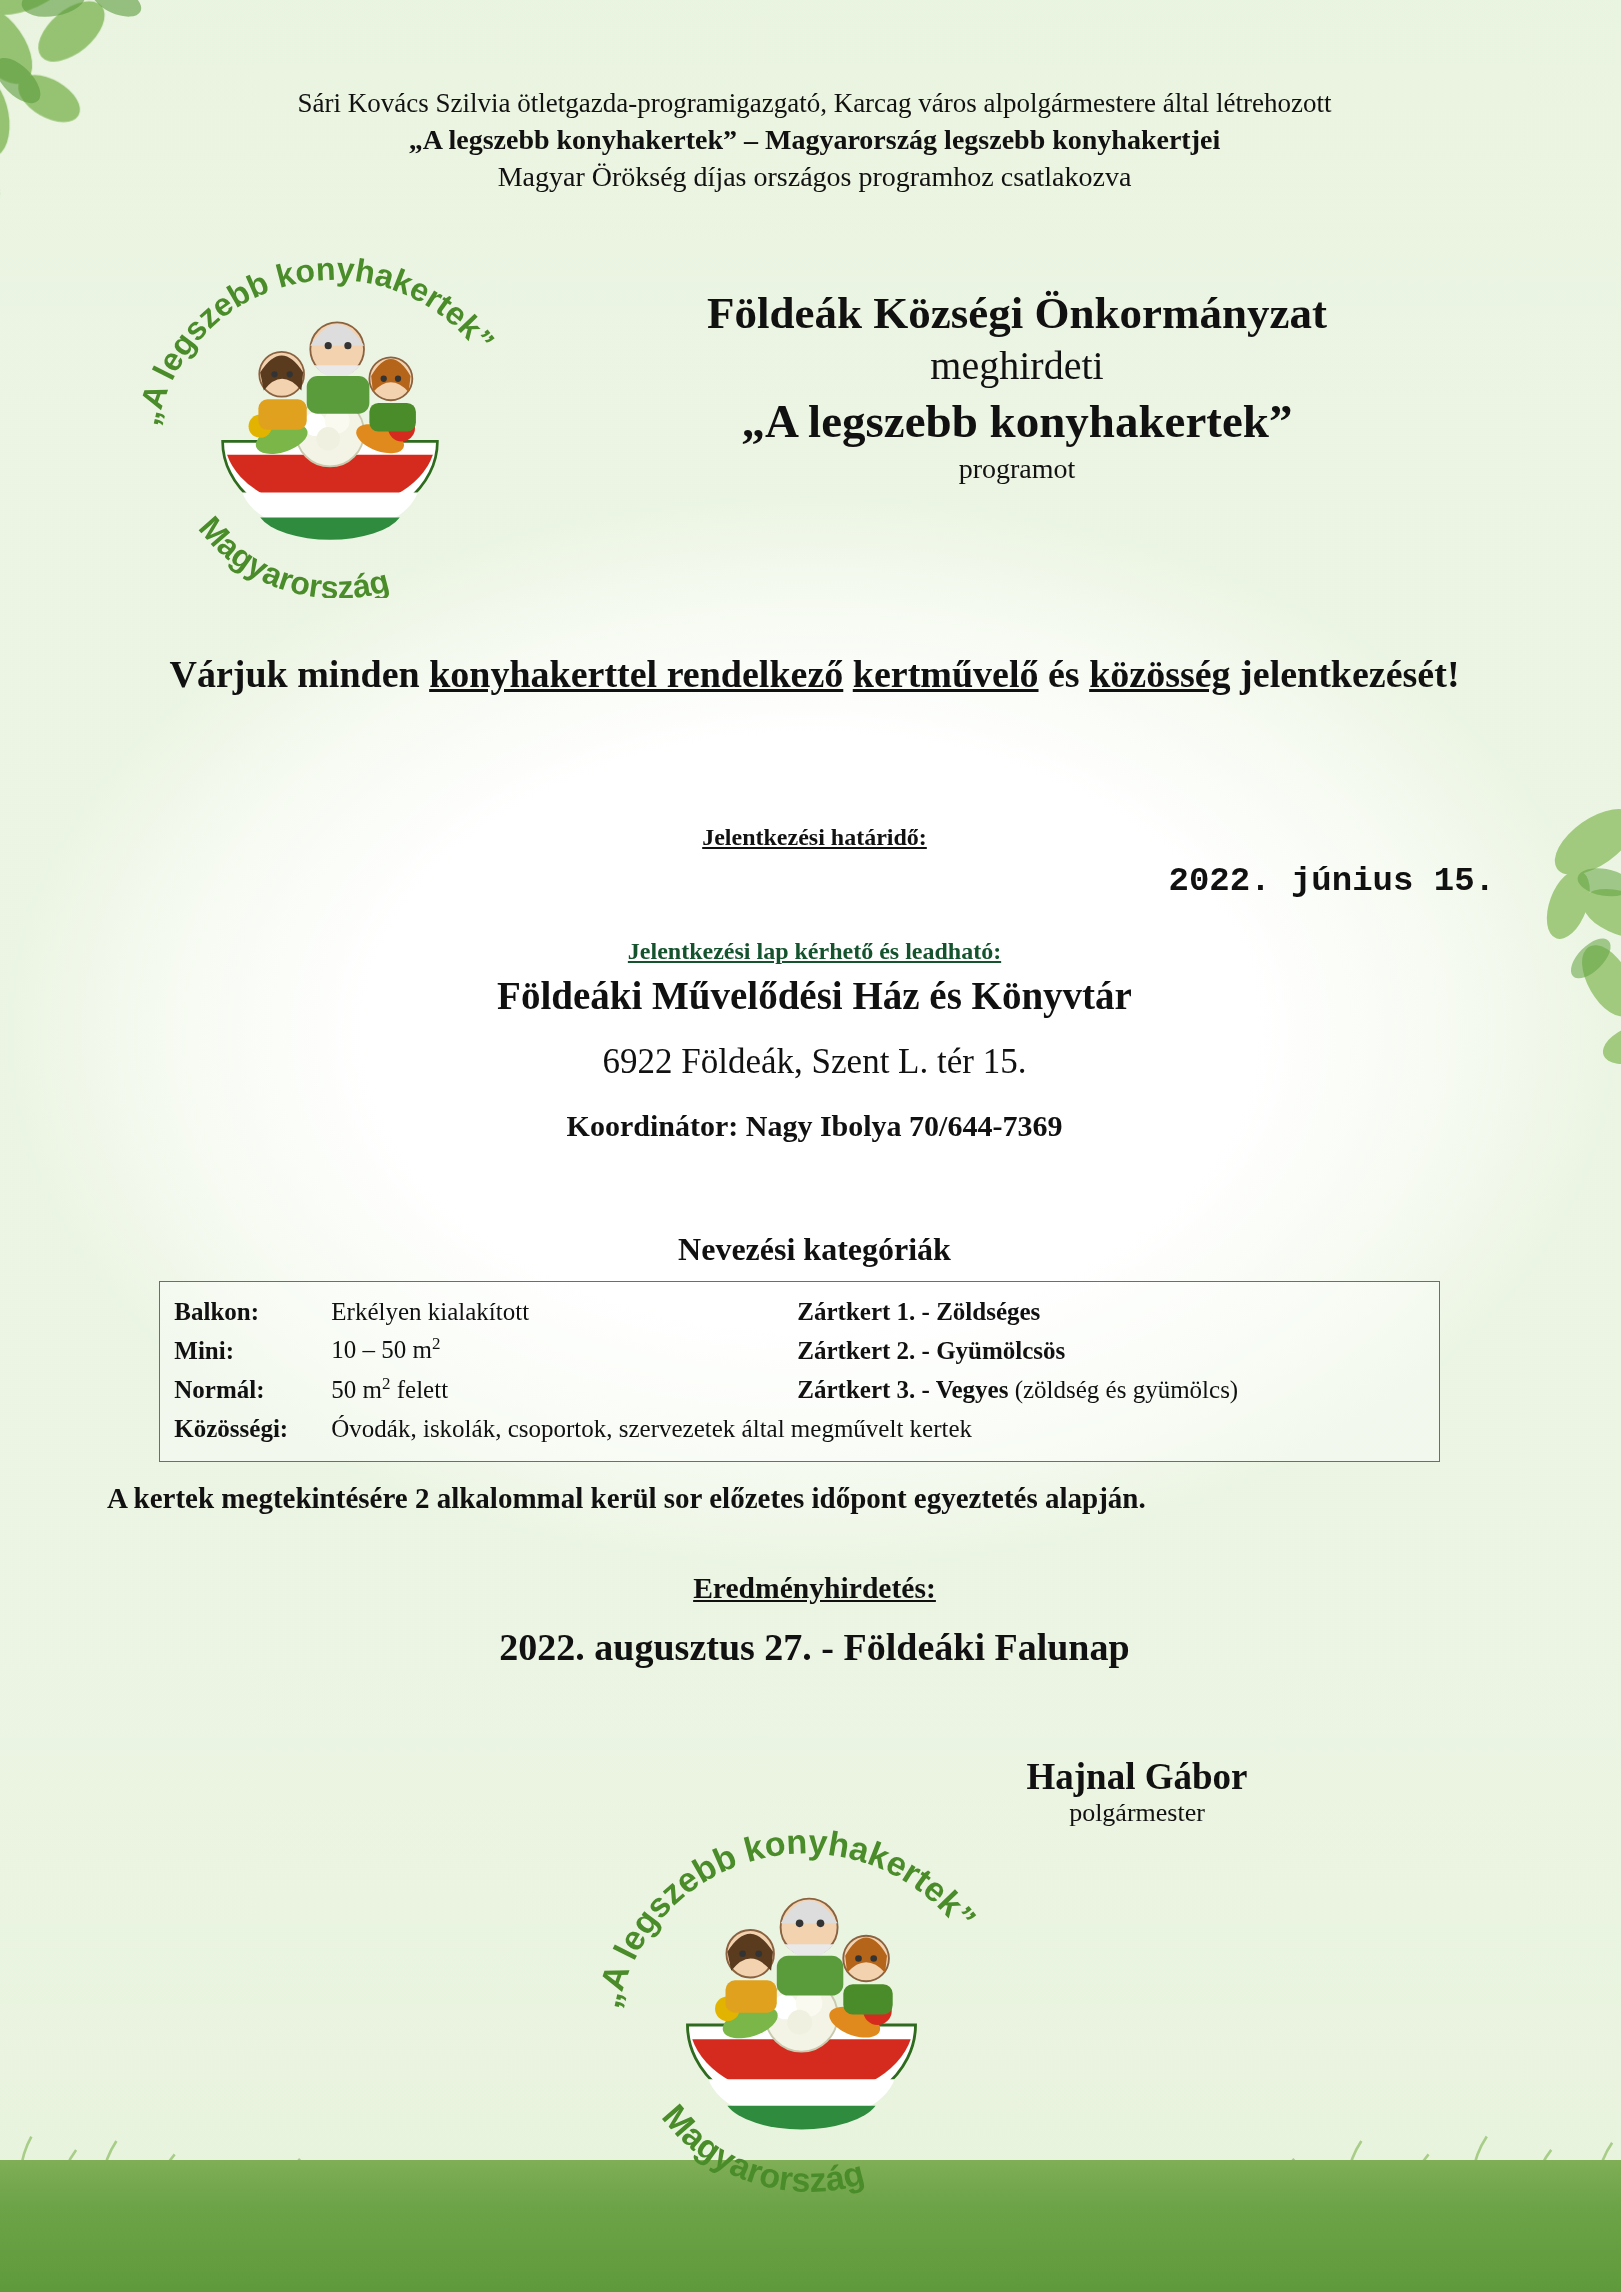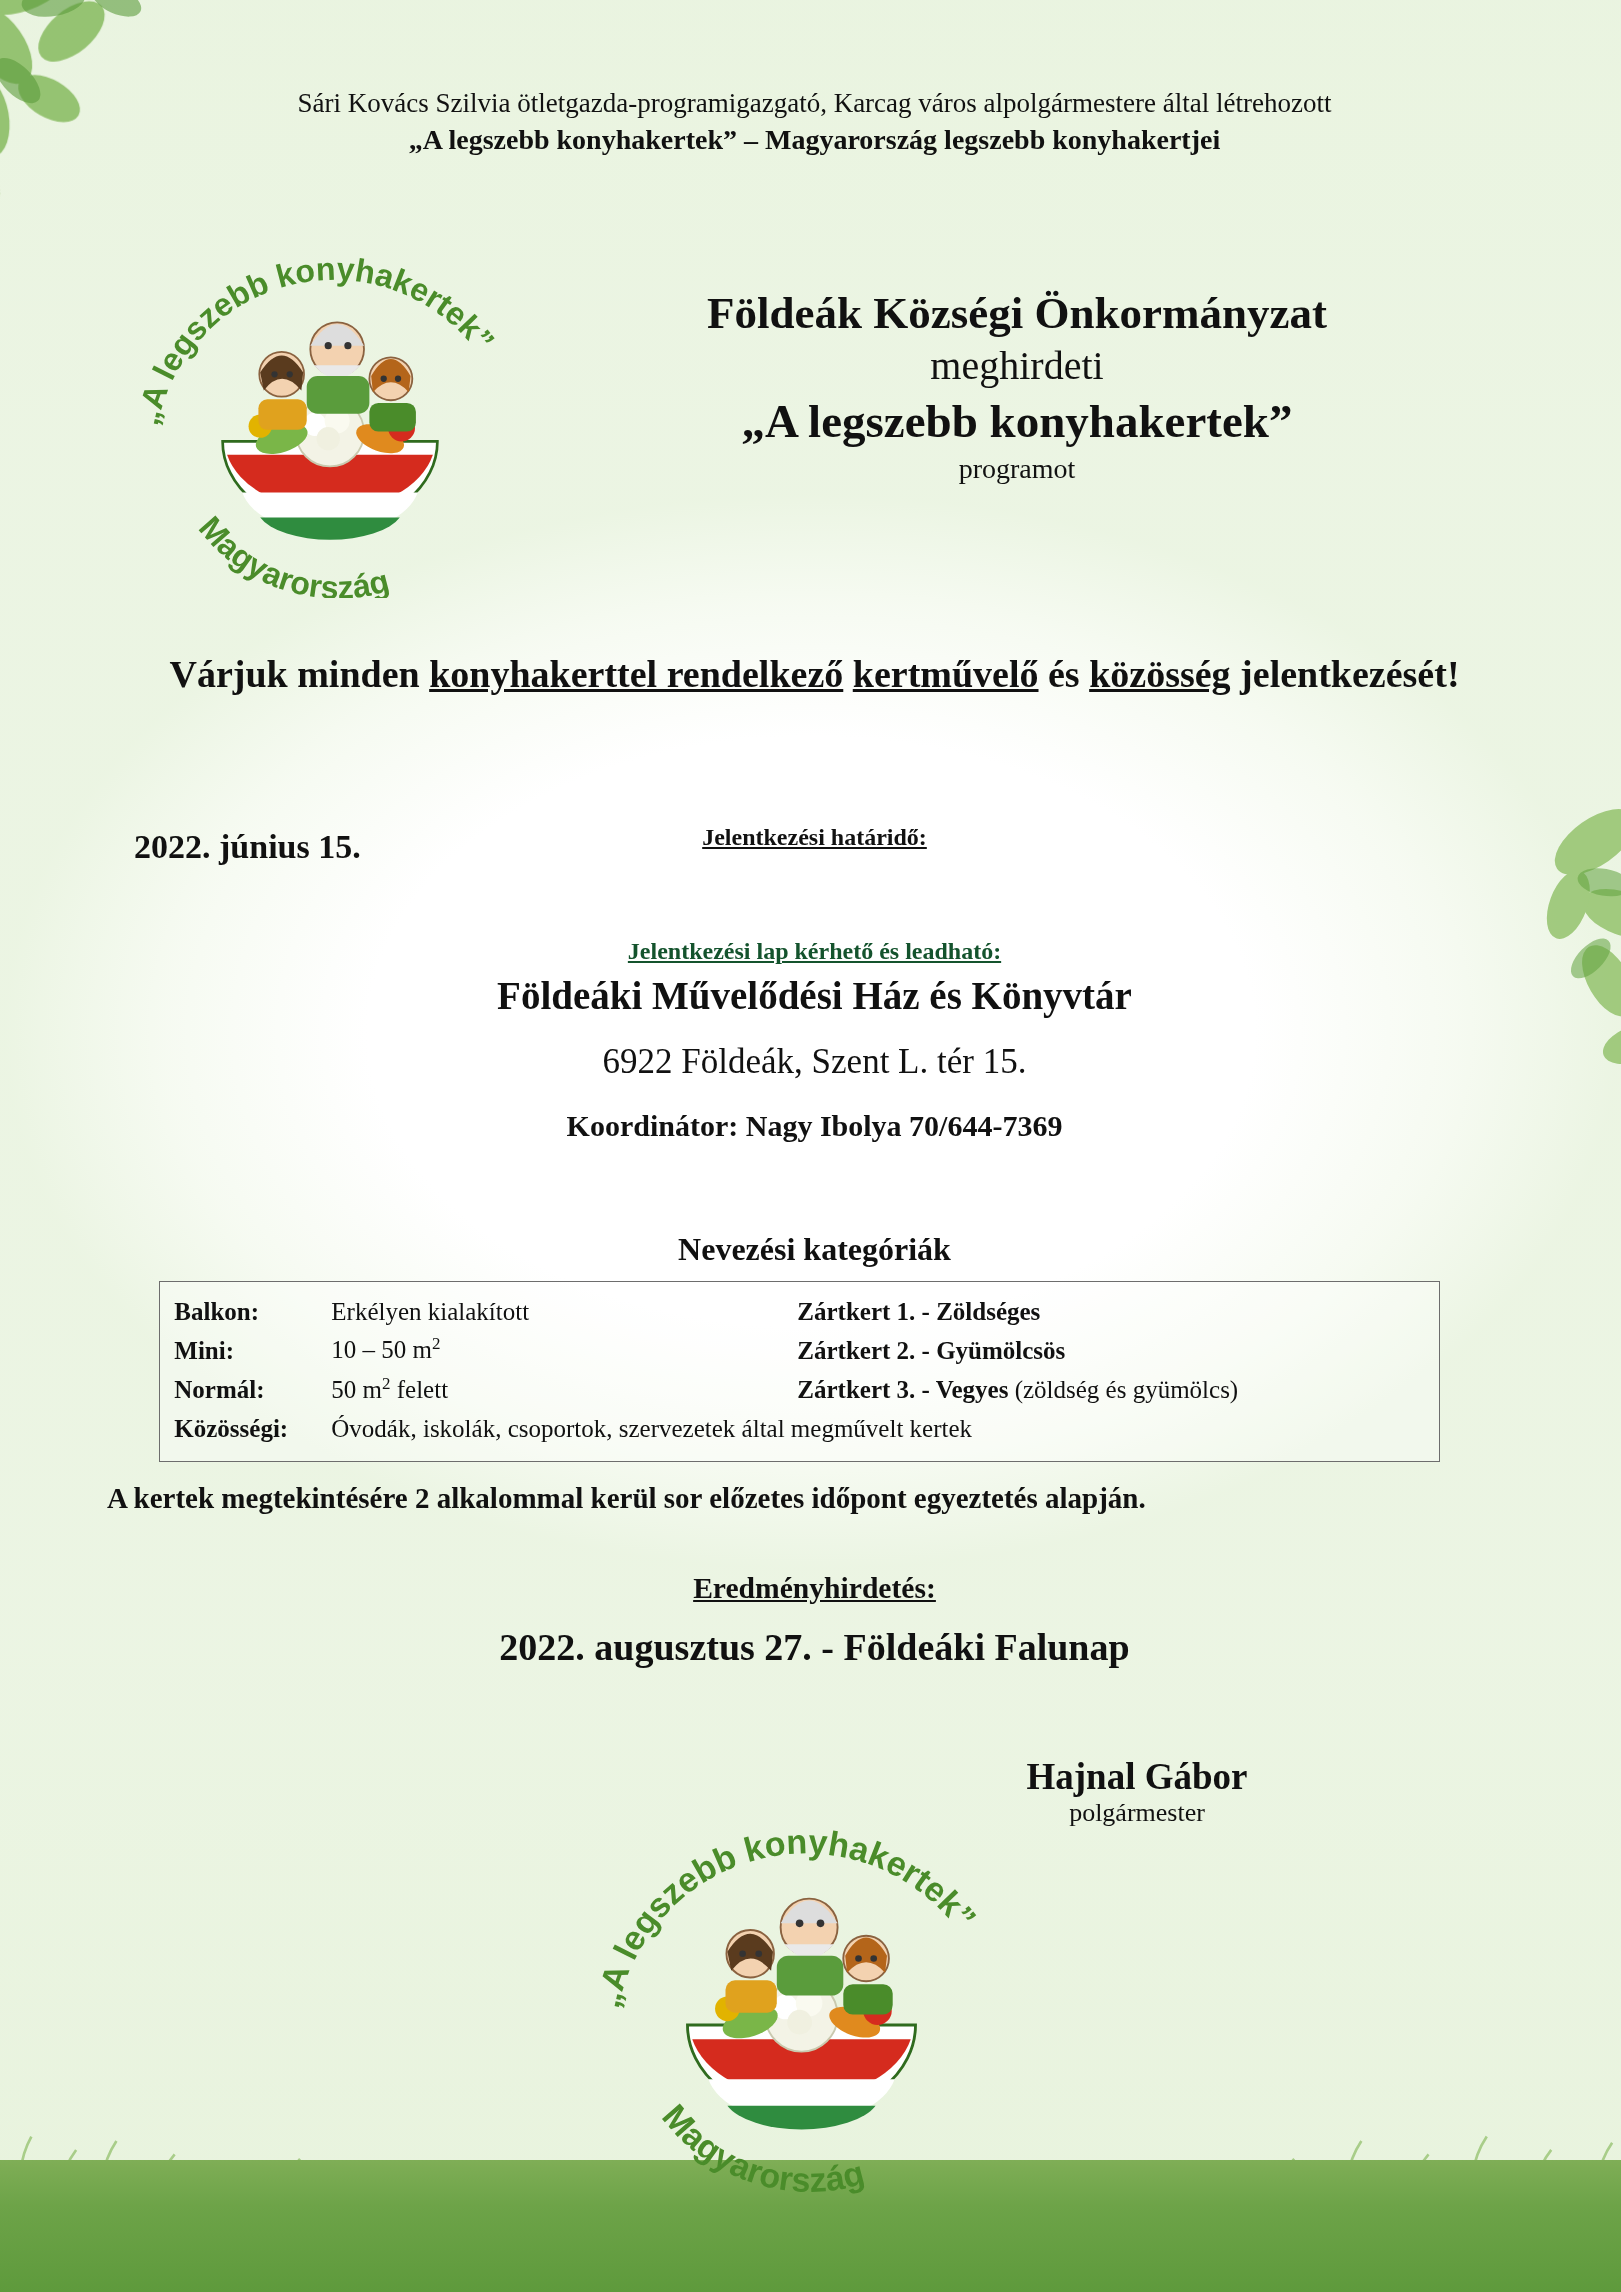--- a/index.html
+++ b/index.html
@@ -132,26 +132,27 @@
     width: 1361px;
     text-align: center;
     font-size: 24px;
     font-weight: bold;
     text-decoration: underline;
     color: #111;
   }
   .deadline-value {
     position: absolute;
     left: 134px;
-    top: 828px;
-    width: 1361px;
-    text-align: left;
+    top: 862px;
+    width: 1361px;
+    text-align: right;
     font-size: 34px;
     font-weight: bold;
     color: #111;
+    font-family: Liberation Mono, monospace;
   }
 
   .form-label {
     position: absolute;
     left: 134px;
     top: 938px;
     width: 1361px;
     text-align: center;
     font-size: 24px;
     font-weight: bold;
@@ -334,20 +335,21 @@
   <path d="M0 250 Q 120 215 250 245 T 520 240 T 800 250 T 1100 238 T 1400 248 T 1811 235 L1811 340 L0 340 Z" fill="#8cbb68" opacity="0.9"></path>
   <path d="M0 275 Q 150 245 320 272 T 700 268 T 1100 278 T 1500 266 T 1811 272 L1811 340 L0 340 Z" fill="#6fa84c"></path>
 </svg>
 <div class="grass-band"></div>
 
 <div class="content">
 
   <div class="intro">
     <div class="l1">Sári Kovács Szilvia ötletgazda-programigazgató, Karcag város alpolgármestere által létrehozott</div>
     <div class="l2">„A legszebb konyhakertek” – Magyarország legszebb konyhakertjei</div>
+    <div class="l3">Magyar Örökség díjas országos programhoz csatlakozva</div>
   </div>
 
   <svg class="logo-top" viewBox="0 0 500 390">
     <defs>
       <path id="arcTop" d="M 55 215 A 200 200 0 0 1 445 175" fill="none"></path>
       <path id="arcBot" d="M 70 245 A 195 195 0 0 0 400 330" fill="none"></path>
     </defs>
     <text font-family="'Liberation Sans', sans-serif" font-size="36" font-weight="bold" fill="#4a8c2a">
       <textPath href="#arcTop" startOffset="3%">„A legszebb konyhakertek”</textPath>
     </text>

